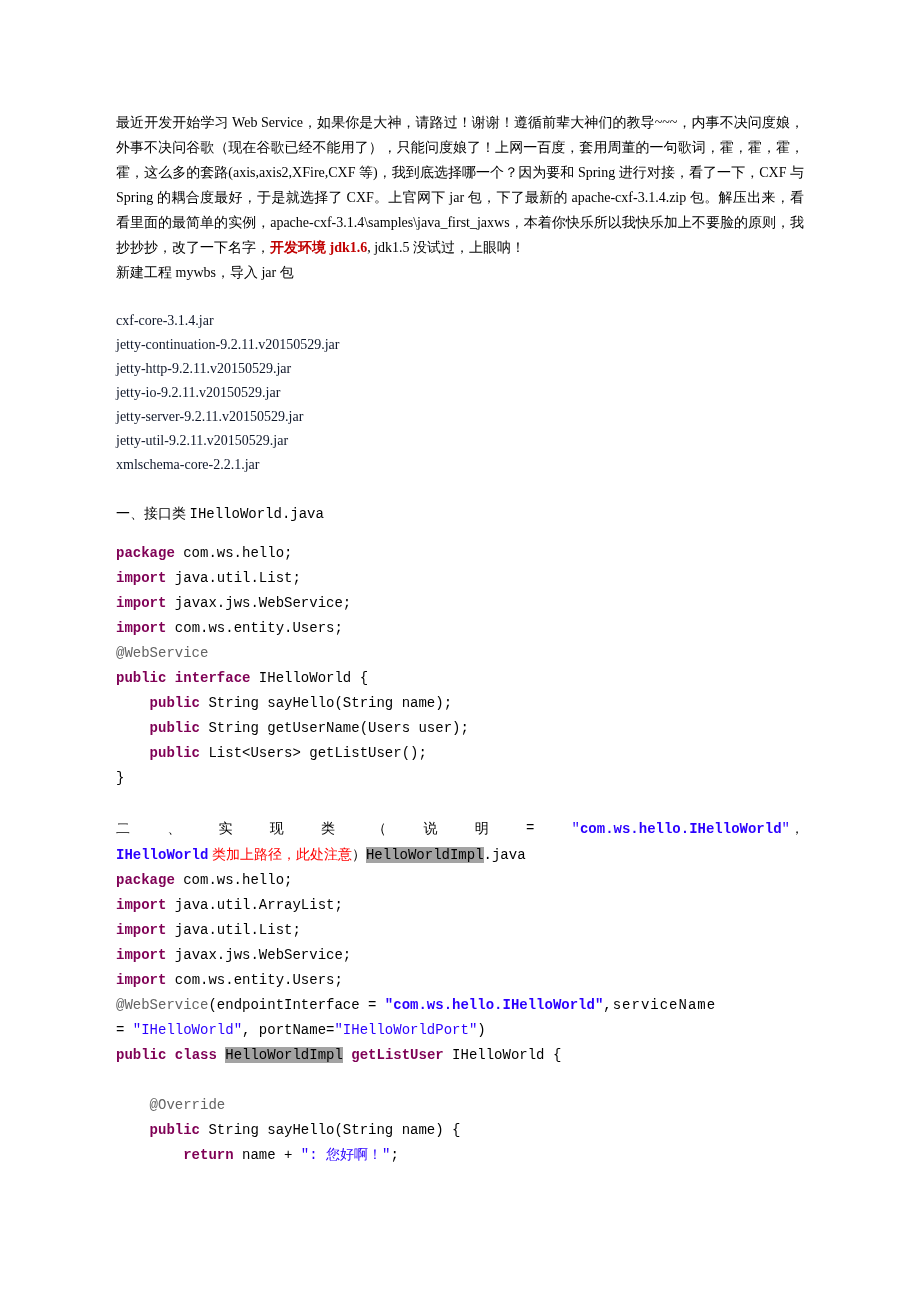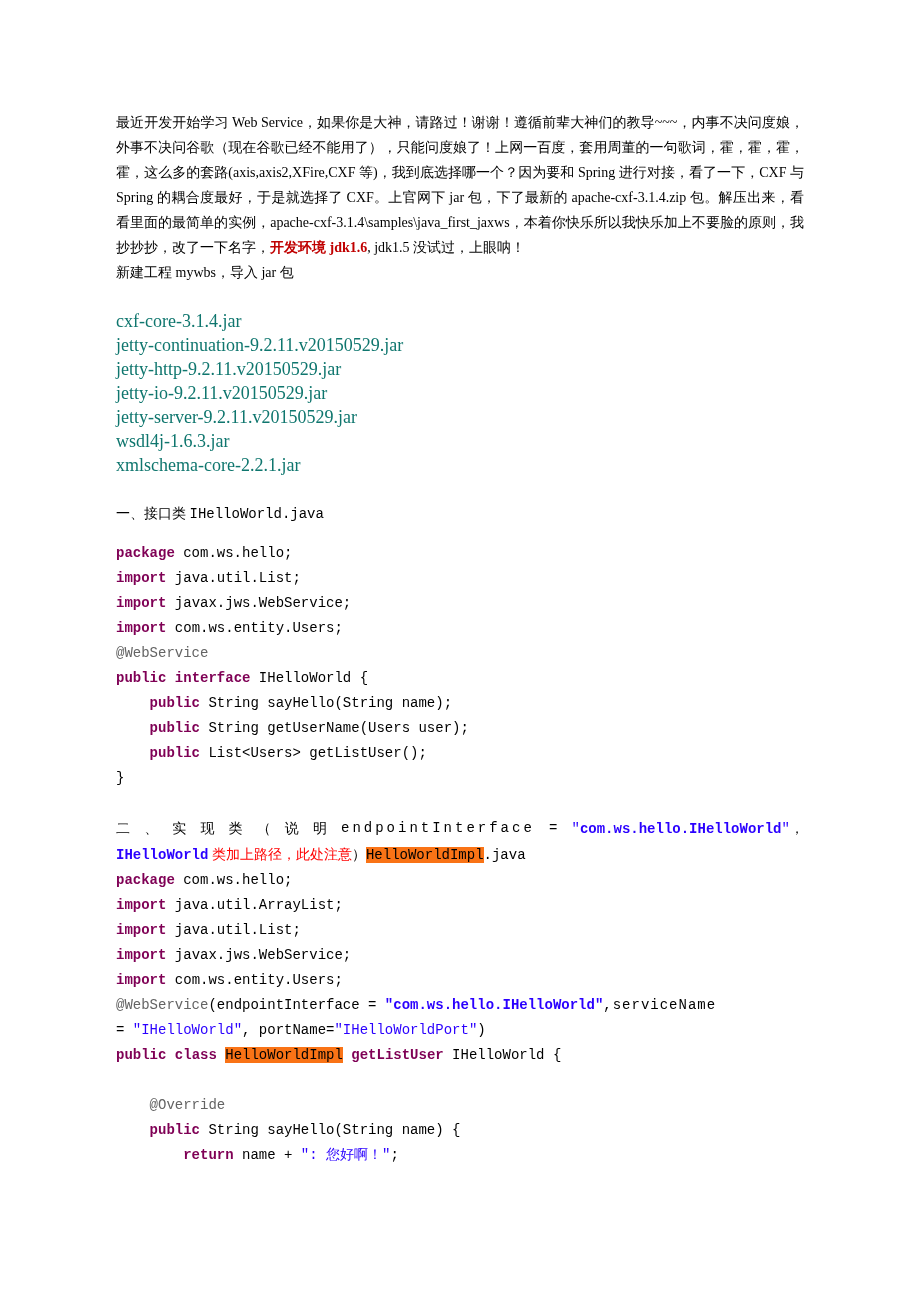--- a/index.html
+++ b/index.html
@@ -24,22 +24,22 @@
     text-justify: inter-ideograph;
   }
   .emph-red {
     color: #c00000;
     font-weight: bold;
   }
   .jar-list {
     margin-top: 24px;
   }
   .jar-list div {
-    color: #0f766e;
-    font-size: 18px;
+    color: #0f172a;
+    font-size: 14px;
     line-height: 24px;
     font-family: "Times New Roman", serif;
   }
   .section-title {
     font-size: 14px;
     line-height: 25px;
     color: #000;
     margin-top: 24px;
     font-family: "SimSun", "宋体", serif;
   }
@@ -49,21 +49,21 @@
   .code {
     font-family: "Courier New", Courier, monospace;
     font-size: 14px;
     line-height: 25px;
     white-space: pre;
     color: #000;
   }
   .kw { color: #7f0055; font-weight: bold; }
   .ann { color: #646464; margin-top: 31px; }
   .str { color: #2a00ff; }
-  .hl { background: #f97316; }
+  .hl { background: #a3a3a3; }
   .red-note { color: #ff0000; }
   .justify-line {
     display: flex;
     justify-content: space-between;
     font-family: "Courier New", Courier, monospace;
     font-size: 14px;
     line-height: 25px;
   }
 </style>
 </head>
@@ -75,21 +75,21 @@
     <span>最近开发开始学习 Web Service，如果你是大神，请路过！谢谢！遵循前辈大神们的教导~~~，内事不决问度娘，外事不决问谷歌（现在谷歌已经不能用了），只能问度娘了！上网一百度，套用周董的一句歌词，霍，霍，霍，霍，这么多的套路(axis,axis2,XFire,CXF 等)，我到底选择哪一个？因为要和 Spring 进行对接，看了一下，CXF 与 Spring 的耦合度最好，于是就选择了 CXF。上官网下 jar 包，下了最新的 apache-cxf-3.1.4.zip 包。解压出来，看看里面的最简单的实例，apache-cxf-3.1.4\samples\java_first_jaxws，本着你快乐所以我快乐加上不要脸的原则，我抄抄抄，改了一下名字，</span><span class="emph-red">开发环境 jdk1.6</span><span>, jdk1.5 没试过，上眼呐！</span>
   </p>
   <p class="para">新建工程 mywbs，导入 jar 包</p>
 
   <div class="jar-list">
     <div>cxf-core-3.1.4.jar</div>
     <div>jetty-continuation-9.2.11.v20150529.jar</div>
     <div>jetty-http-9.2.11.v20150529.jar</div>
     <div>jetty-io-9.2.11.v20150529.jar</div>
     <div>jetty-server-9.2.11.v20150529.jar</div>
-    <div>wsdl4j-1.6.3.jar</div>
+    <div>jetty-util-9.2.11.v20150529.jar</div>
     <div>xmlschema-core-2.2.1.jar</div>
   </div>
 
   <p class="section-title">
     <span>一、接口类 </span><span class="mono">IHelloWorld.java</span>
   </p>
 
   <div class="code"><span class="kw">package</span><span> com.ws.hello;</span>
 <span class="kw">import</span><span> java.util.List;</span>
 <span class="kw">import</span><span> javax.jws.WebService;</span>
@@ -106,21 +106,20 @@
   <div>
     <div class="justify-line">
       <span style="font-family:'SimSun',serif">二</span>
       <span style="font-family:'SimSun',serif">、</span>
       <span style="font-family:'SimSun',serif">实</span>
       <span style="font-family:'SimSun',serif">现</span>
       <span style="font-family:'SimSun',serif">类</span>
       <span style="font-family:'SimSun',serif">（</span>
       <span style="font-family:'SimSun',serif">说</span>
       <span style="font-family:'SimSun',serif">明</span>
-      <span style="letter-spacing:3px">endpointInterface</span>
       <span>=</span>
       <span><span class="str">"</span><span class="str" style="font-weight:bold">com.ws.hello.IHelloWorld</span><span class="str">"</span><span style="font-family:'SimSun',serif">，</span></span>
     </div>
     <div class="code" style="white-space:normal"><span class="str" style="font-weight:bold">IHelloWorld</span><span class="red-note" style="font-family:Liberation Serif, serif"> 类加上路径，此处注意</span><span style="font-family:'SimSun',serif">）</span><span class="hl">HelloWorldImpl</span><span>.java</span></div>
   </div>
 
   <div class="code"><span class="kw">package</span><span> com.ws.hello;</span>
 <span class="kw">import</span><span> java.util.ArrayList;</span>
 <span class="kw">import</span><span> java.util.List;</span>
 <span class="kw">import</span><span> javax.jws.WebService;</span>

